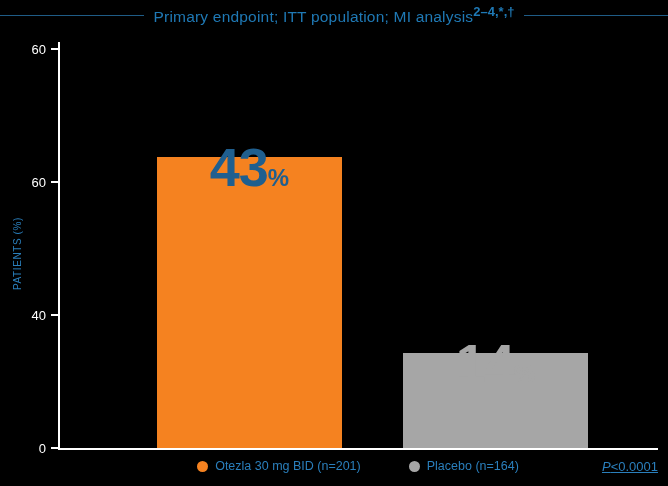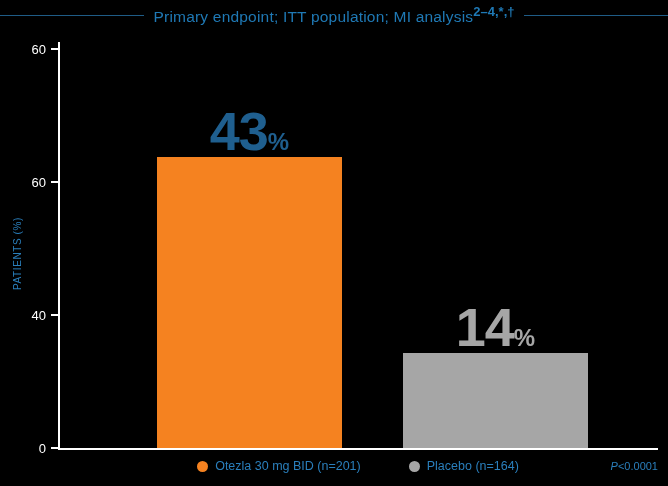--- a/index.html
+++ b/index.html
@@ -99,20 +99,21 @@
   }
   .bar-otezla { background: #f58220; }
   .bar-placebo { background: #a6a6a6; }
 
   .bar-value {
     position: absolute;
     text-align: center;
     font-weight: bold;
     line-height: 1;
     white-space: nowrap;
+    margin-top: 36px;
   }
   .bar-value .num { font-size: 54px; letter-spacing: -1px; }
   .bar-value .pct { font-size: 24px; }
   .val-otezla { color: #1f5f8f; }
   .val-placebo { color: #a6a6a6; }
 
   
   .legend {
     position: absolute;
     left: 58px;
@@ -143,22 +144,23 @@
   .dot-placebo { background: #a6a6a6; }
   .legend-label {
     color: #2a7fbc;
     font-size: 12.5px;
     white-space: nowrap;
   }
   .pvalue {
     position: absolute;
     right: 0;
     color: #2a7fbc;
-    font-size: 11px;
-    white-space: nowrap;
+    font-size: 13px;
+    white-space: nowrap;
+    text-decoration: underline;
   }
   .pvalue i { font-style: italic; }
 </style>
 </head>
 <body>
 
 <div id="root">
 
   <div class="header">
     <div class="header-rule"></div>

